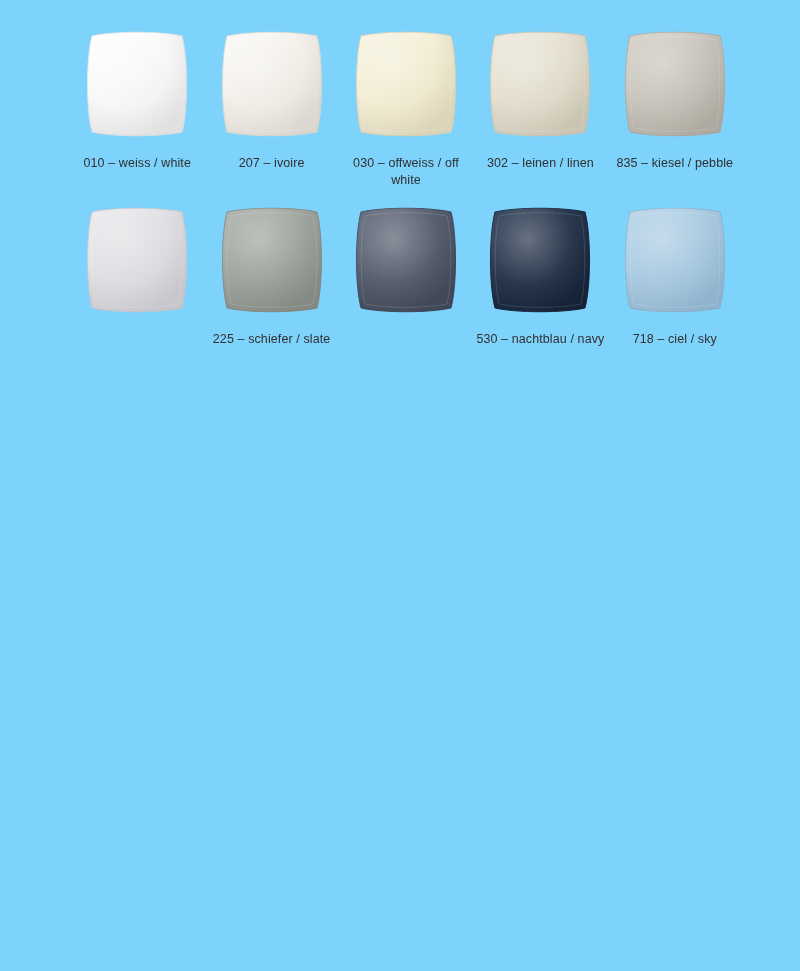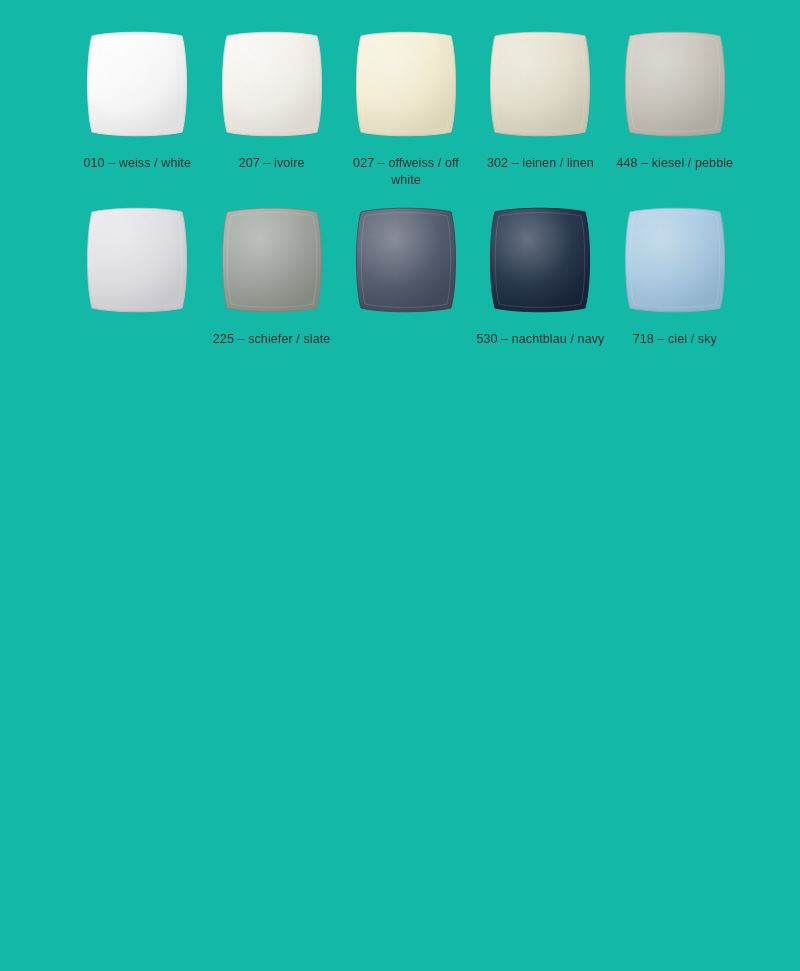--- a/index.html
+++ b/index.html
@@ -14,21 +14,21 @@
     font-family: "Liberation Sans", sans-serif;
     color: #2f2f2f;
     -webkit-font-smoothing: antialiased;
     overflow: hidden;
   }
 
   .swatch-page {
     width: 800px;
     height: 971px;
     position: relative;
-    background: #14b8a6;
+    background: #7dd3fc;
     box-sizing: border-box;
     padding: 0;
   }
 
   .swatch-grid {
     position: absolute;
     left: 70px;
     top: 26px;
     width: 672px;
     display: grid;
@@ -184,21 +184,21 @@
       C 80,111 34,111 12,106
       C 6,84 6,32 12,10 Z" fill="url(#r-p2)"></path>
     <path d="
       M 16,14
       C 36,9.5 78,9.5 98,14
       C 103,34 103,82 98,102
       C 78,106.5 36,106.5 16,102
       C 11,82 11,34 16,14 Z" fill="none" stroke="#ffffff" stroke-opacity="0.16" stroke-width="0.8"></path>
   </svg>
     </div>
-    <div class="swatch-caption">027 – offweiss / off white</div>
+    <div class="swatch-caption">030 – offweiss / off white</div>
   </div>
   <div class="swatch-cell row-1">
     <div class="pillow-wrap">
 
   <svg class="pillow-svg" viewBox="0 0 114 116">
     <defs>
       <linearGradient id="g-p3" x1="0%" y1="0%" x2="78%" y2="100%">
         <stop offset="0%" stop-color="#ece8da"></stop>
         <stop offset="46%" stop-color="#e2ddcc"></stop>
         <stop offset="100%" stop-color="#d4cebb"></stop>
@@ -260,21 +260,21 @@
       C 80,111 34,111 12,106
       C 6,84 6,32 12,10 Z" fill="url(#r-p4)"></path>
     <path d="
       M 16,14
       C 36,9.5 78,9.5 98,14
       C 103,34 103,82 98,102
       C 78,106.5 36,106.5 16,102
       C 11,82 11,34 16,14 Z" fill="none" stroke="#ffffff" stroke-opacity="0.16" stroke-width="0.8"></path>
   </svg>
     </div>
-    <div class="swatch-caption">448 – kiesel / pebble</div>
+    <div class="swatch-caption">835 – kiesel / pebble</div>
   </div>
   <div class="swatch-cell row-2">
     <div class="pillow-wrap">
 
   <svg class="pillow-svg" viewBox="0 0 114 116">
     <defs>
       <linearGradient id="g-p5" x1="0%" y1="0%" x2="78%" y2="100%">
         <stop offset="0%" stop-color="#ebebef"></stop>
         <stop offset="46%" stop-color="#dedee2"></stop>
         <stop offset="100%" stop-color="#d0d0d6"></stop>

